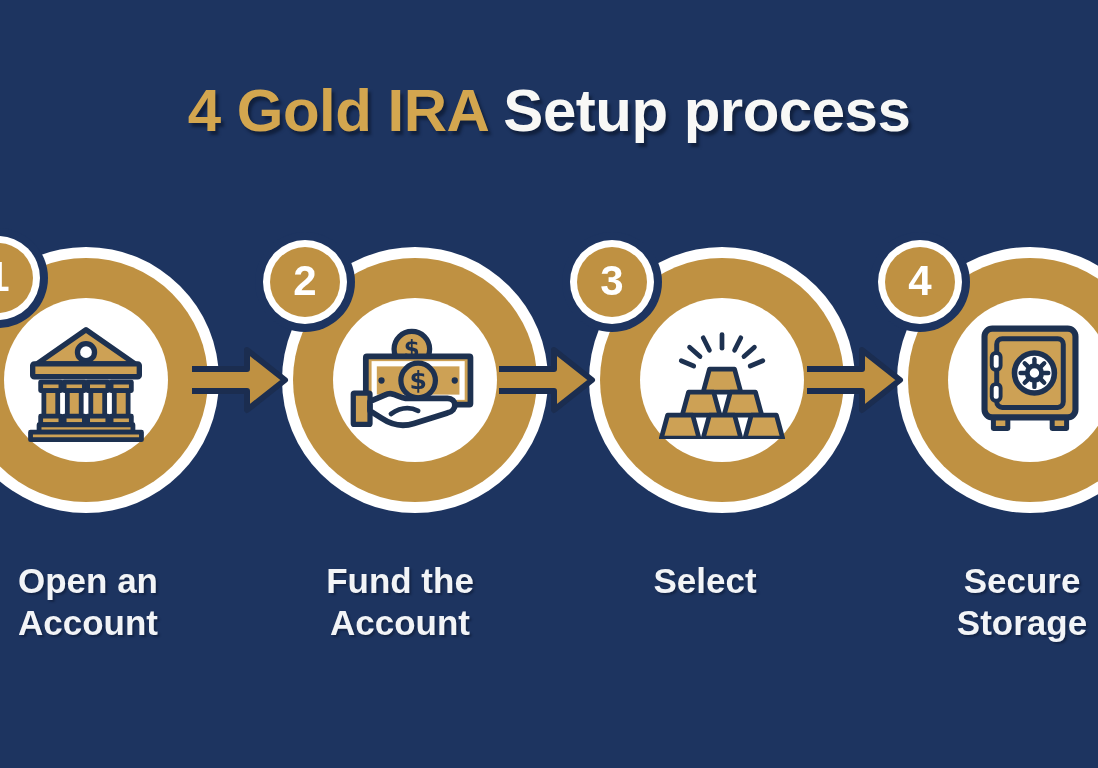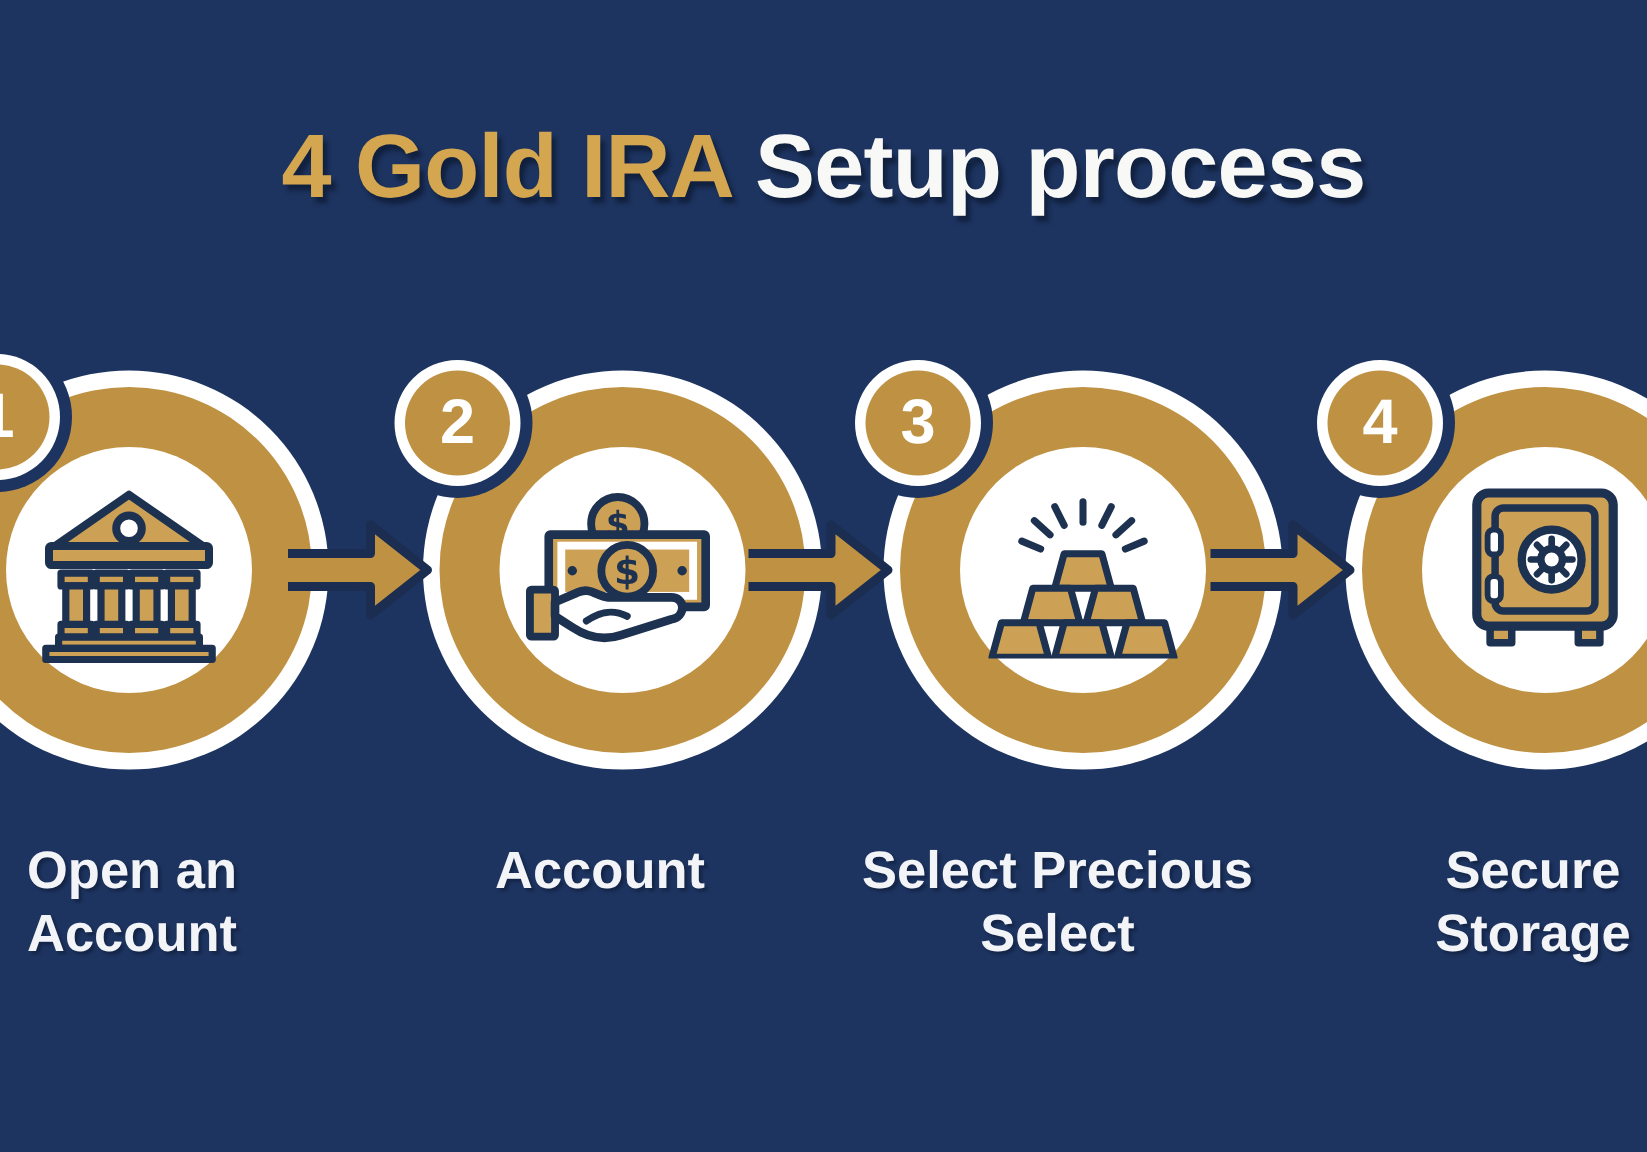--- a/index.html
+++ b/index.html
@@ -237,24 +237,24 @@
           <span class="badge-number">4</span>
         </div>
       </div>
   </div>
 
   <div class="step-label label-1">
     <div>Open an</div>
     <div>Account</div>
   </div>
   <div class="step-label label-2">
+    <div>Fund the</div>
     <div>Account</div>
   </div>
   <div class="step-label label-3">
-    <div>Select Precious</div>
     <div>Select</div>
   </div>
   <div class="step-label label-4">
     <div>Secure</div>
     <div>Storage</div>
   </div>
 
 </div>
 
 </body></html>

